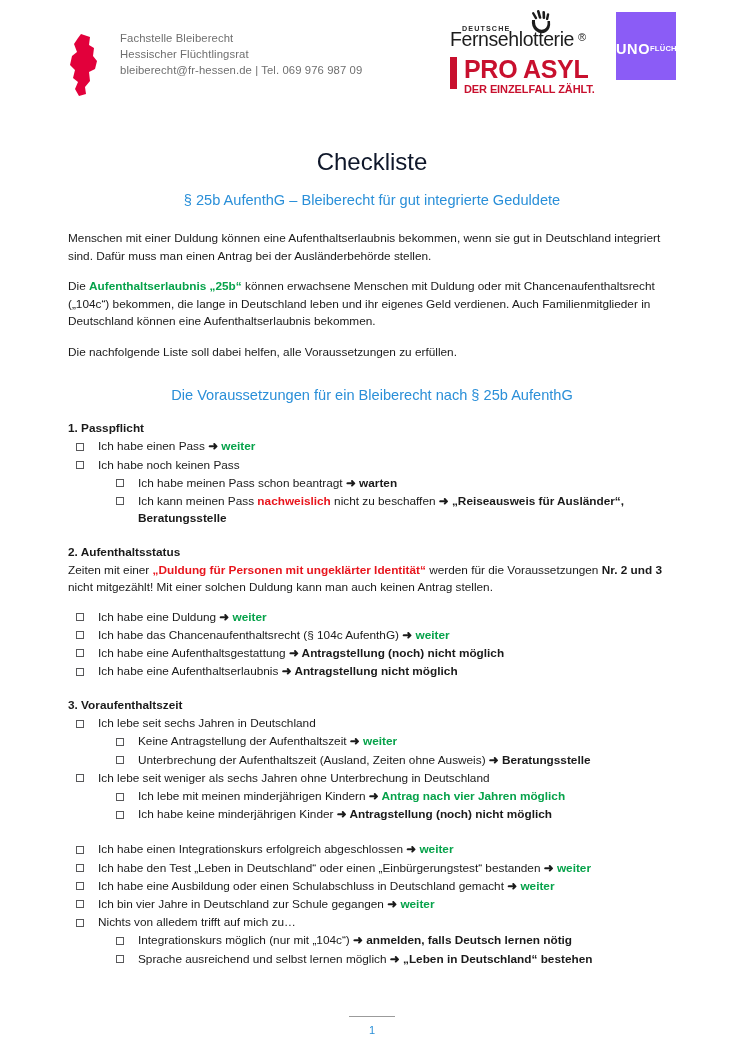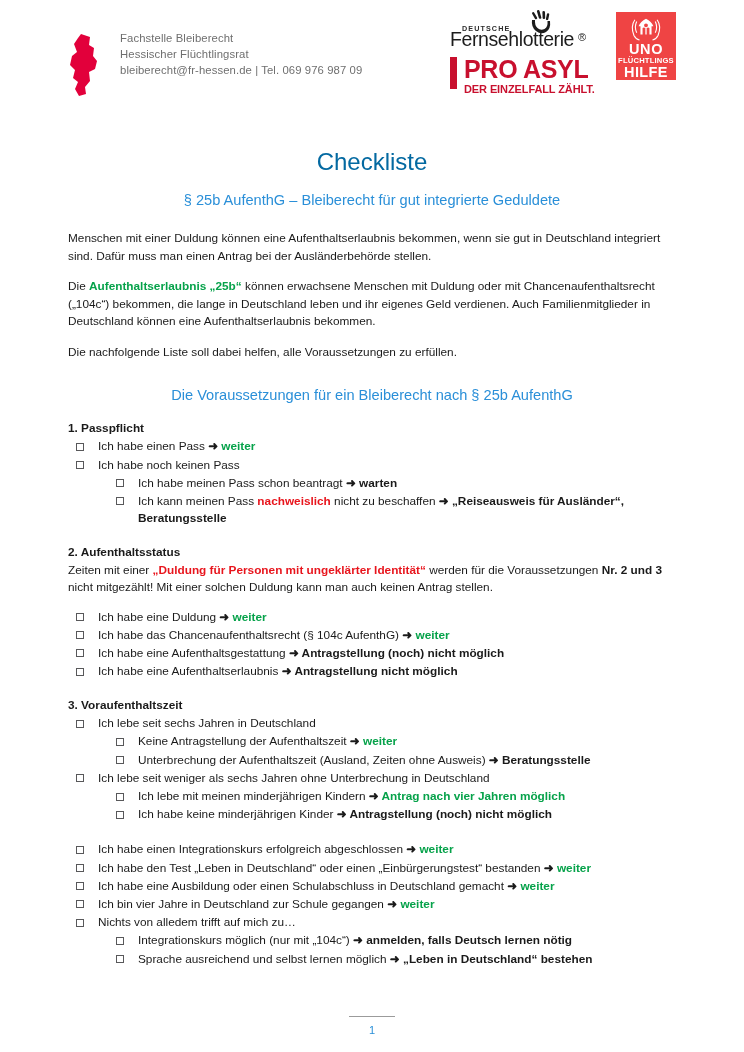--- a/index.html
+++ b/index.html
@@ -127,23 +127,23 @@
   .pa-sub {
     font-size: 11px;
     font-weight: bold;
     color: #c8102e;
     letter-spacing: -0.1px;
     margin-top: 2px;
   }
   .uno-box {
     width: 60px;
     height: 68px;
-    background: #ef4444;
-    display: flex;
-    flex-direction: column;
+    background: #8b5cf6;
+    display: flex;
+    flex-direction: row;
     align-items: center;
     justify-content: flex-start;
     padding-top: 4px;
     box-sizing: border-box;
   }
   .uno-emblem { width: 40px; height: 27px; }
   .uno-l1 {
     color: #fff; font-size: 14.5px; font-weight: bold;
     letter-spacing: 0.6px; line-height: 14px; margin-top: 1px;
   }
@@ -152,21 +152,21 @@
     letter-spacing: 0.2px; line-height: 9px;
   }
   .uno-l3 {
     color: #fff; font-size: 14.5px; font-weight: bold;
     letter-spacing: 0.4px; line-height: 15px;
   }
 
   
   .doc-title {
     text-align: center;
-    color: #0369a1;
+    color: #0f172a;
     font-size: 24px;
     font-weight: normal;
     margin: 36px 0 16px 0;
     letter-spacing: 0px;
   }
   .doc-subtitle {
     text-align: center;
     color: #2a8fd8;
     font-size: 14.6px;
     font-weight: normal;

